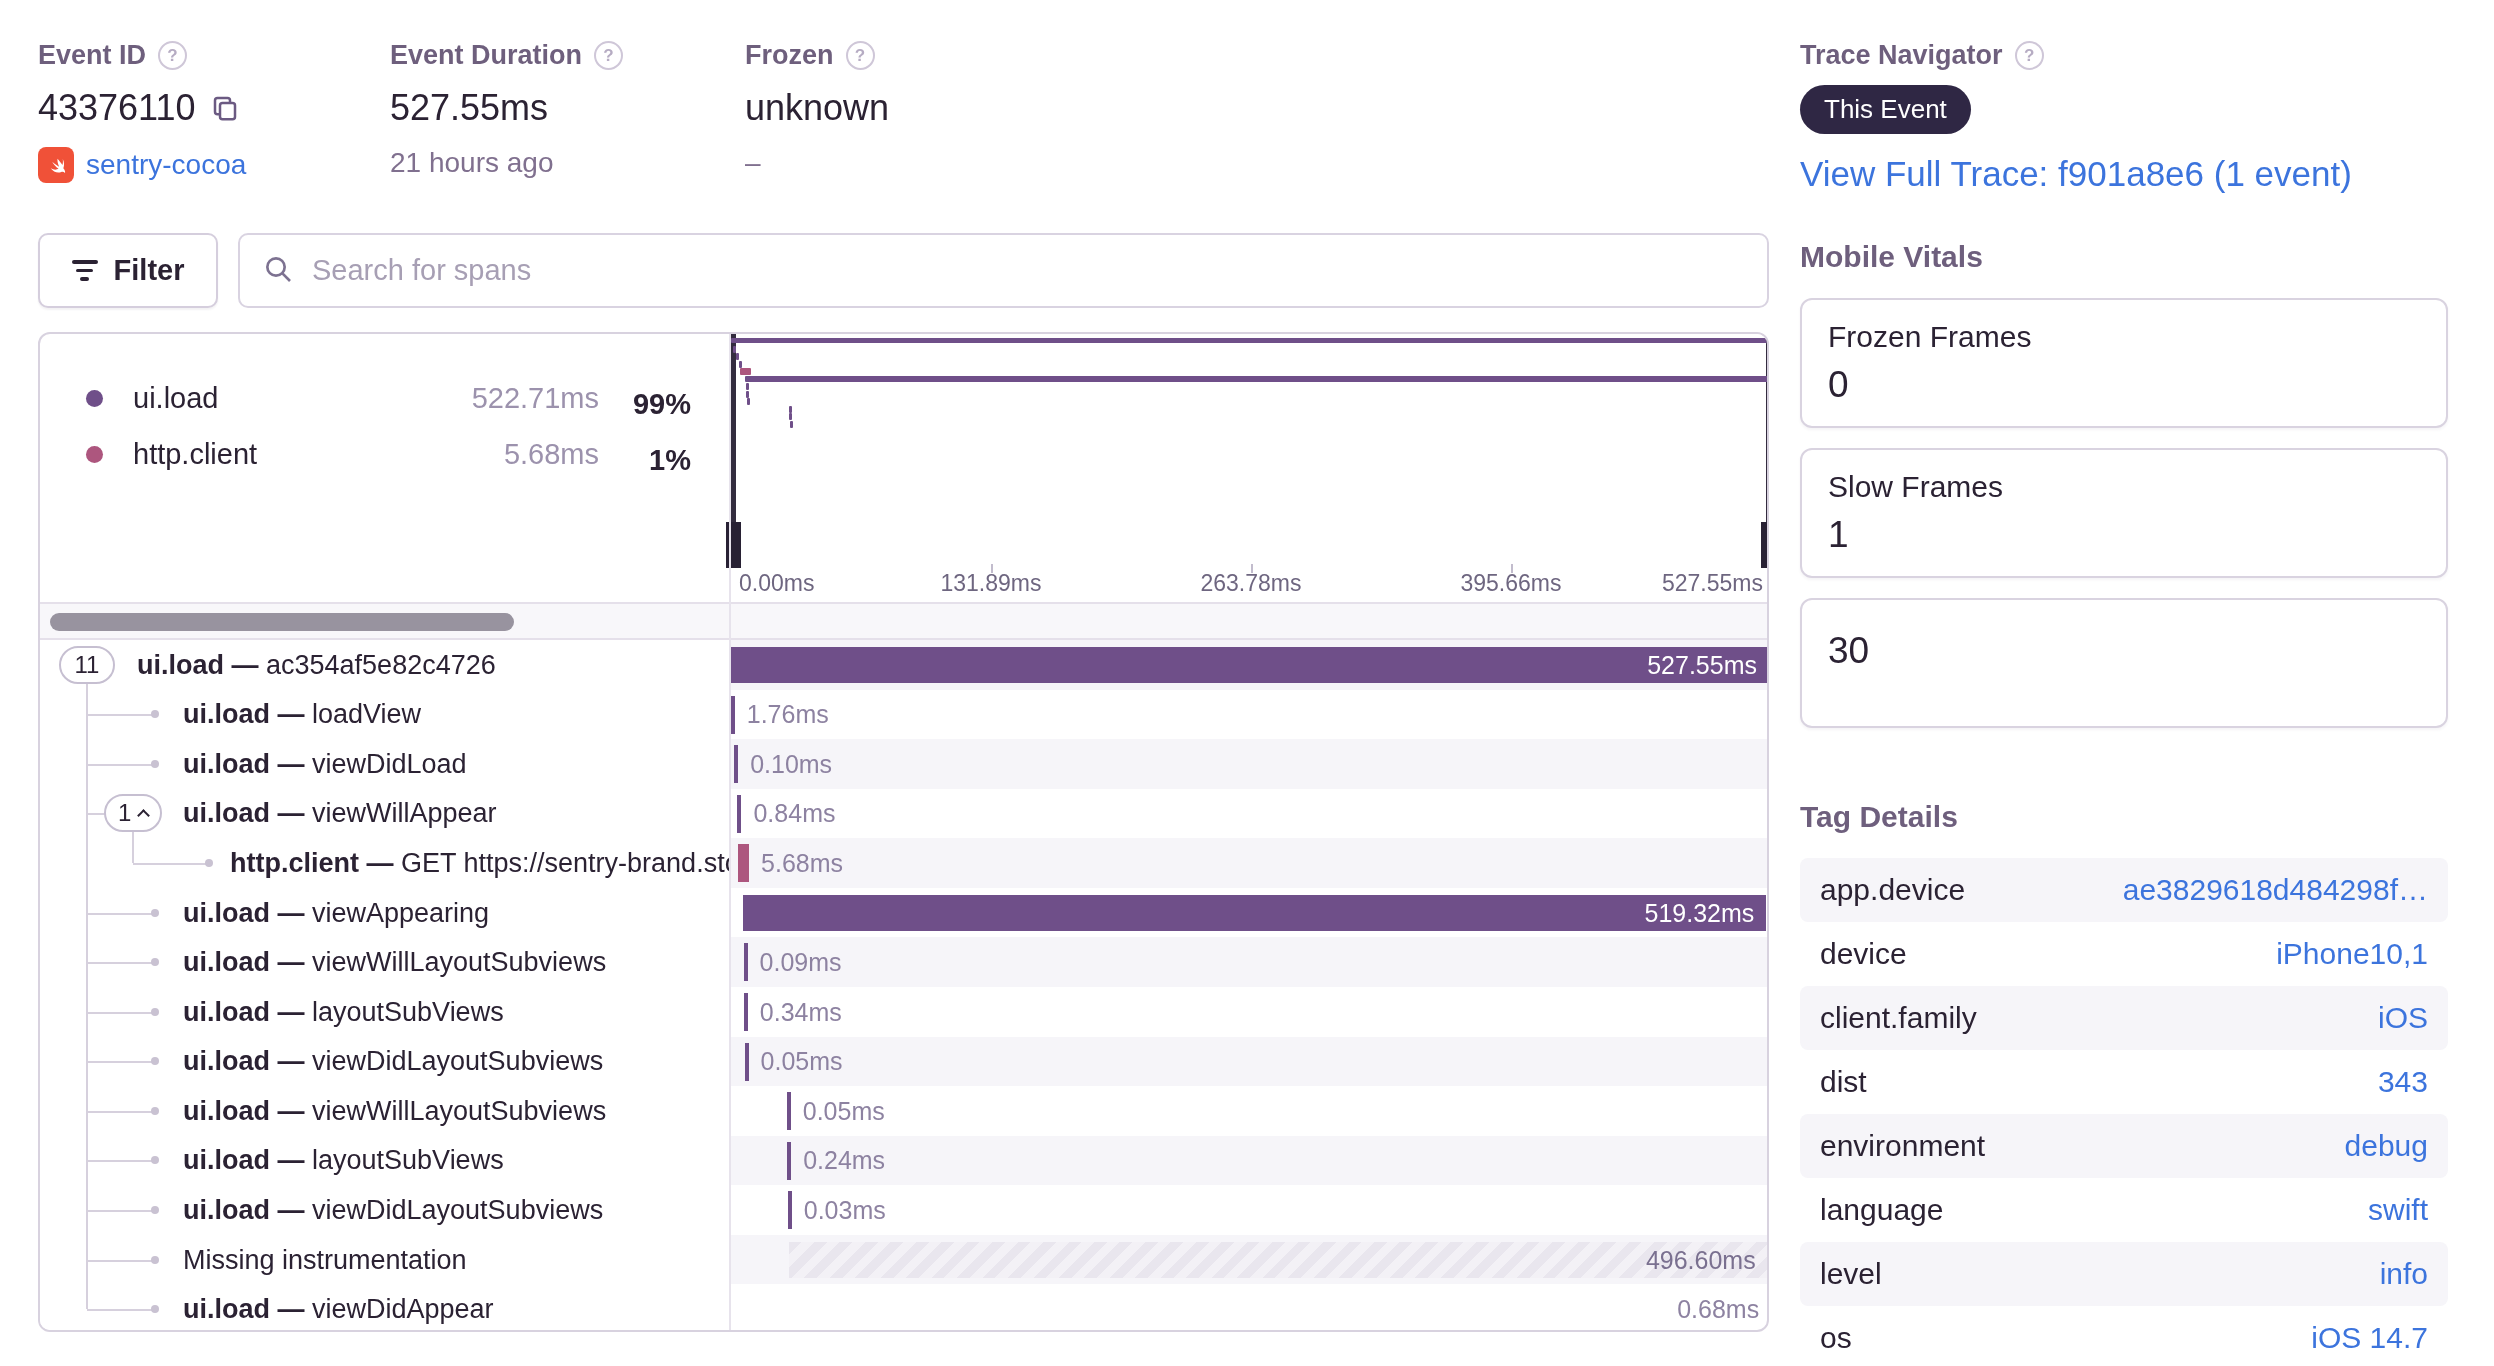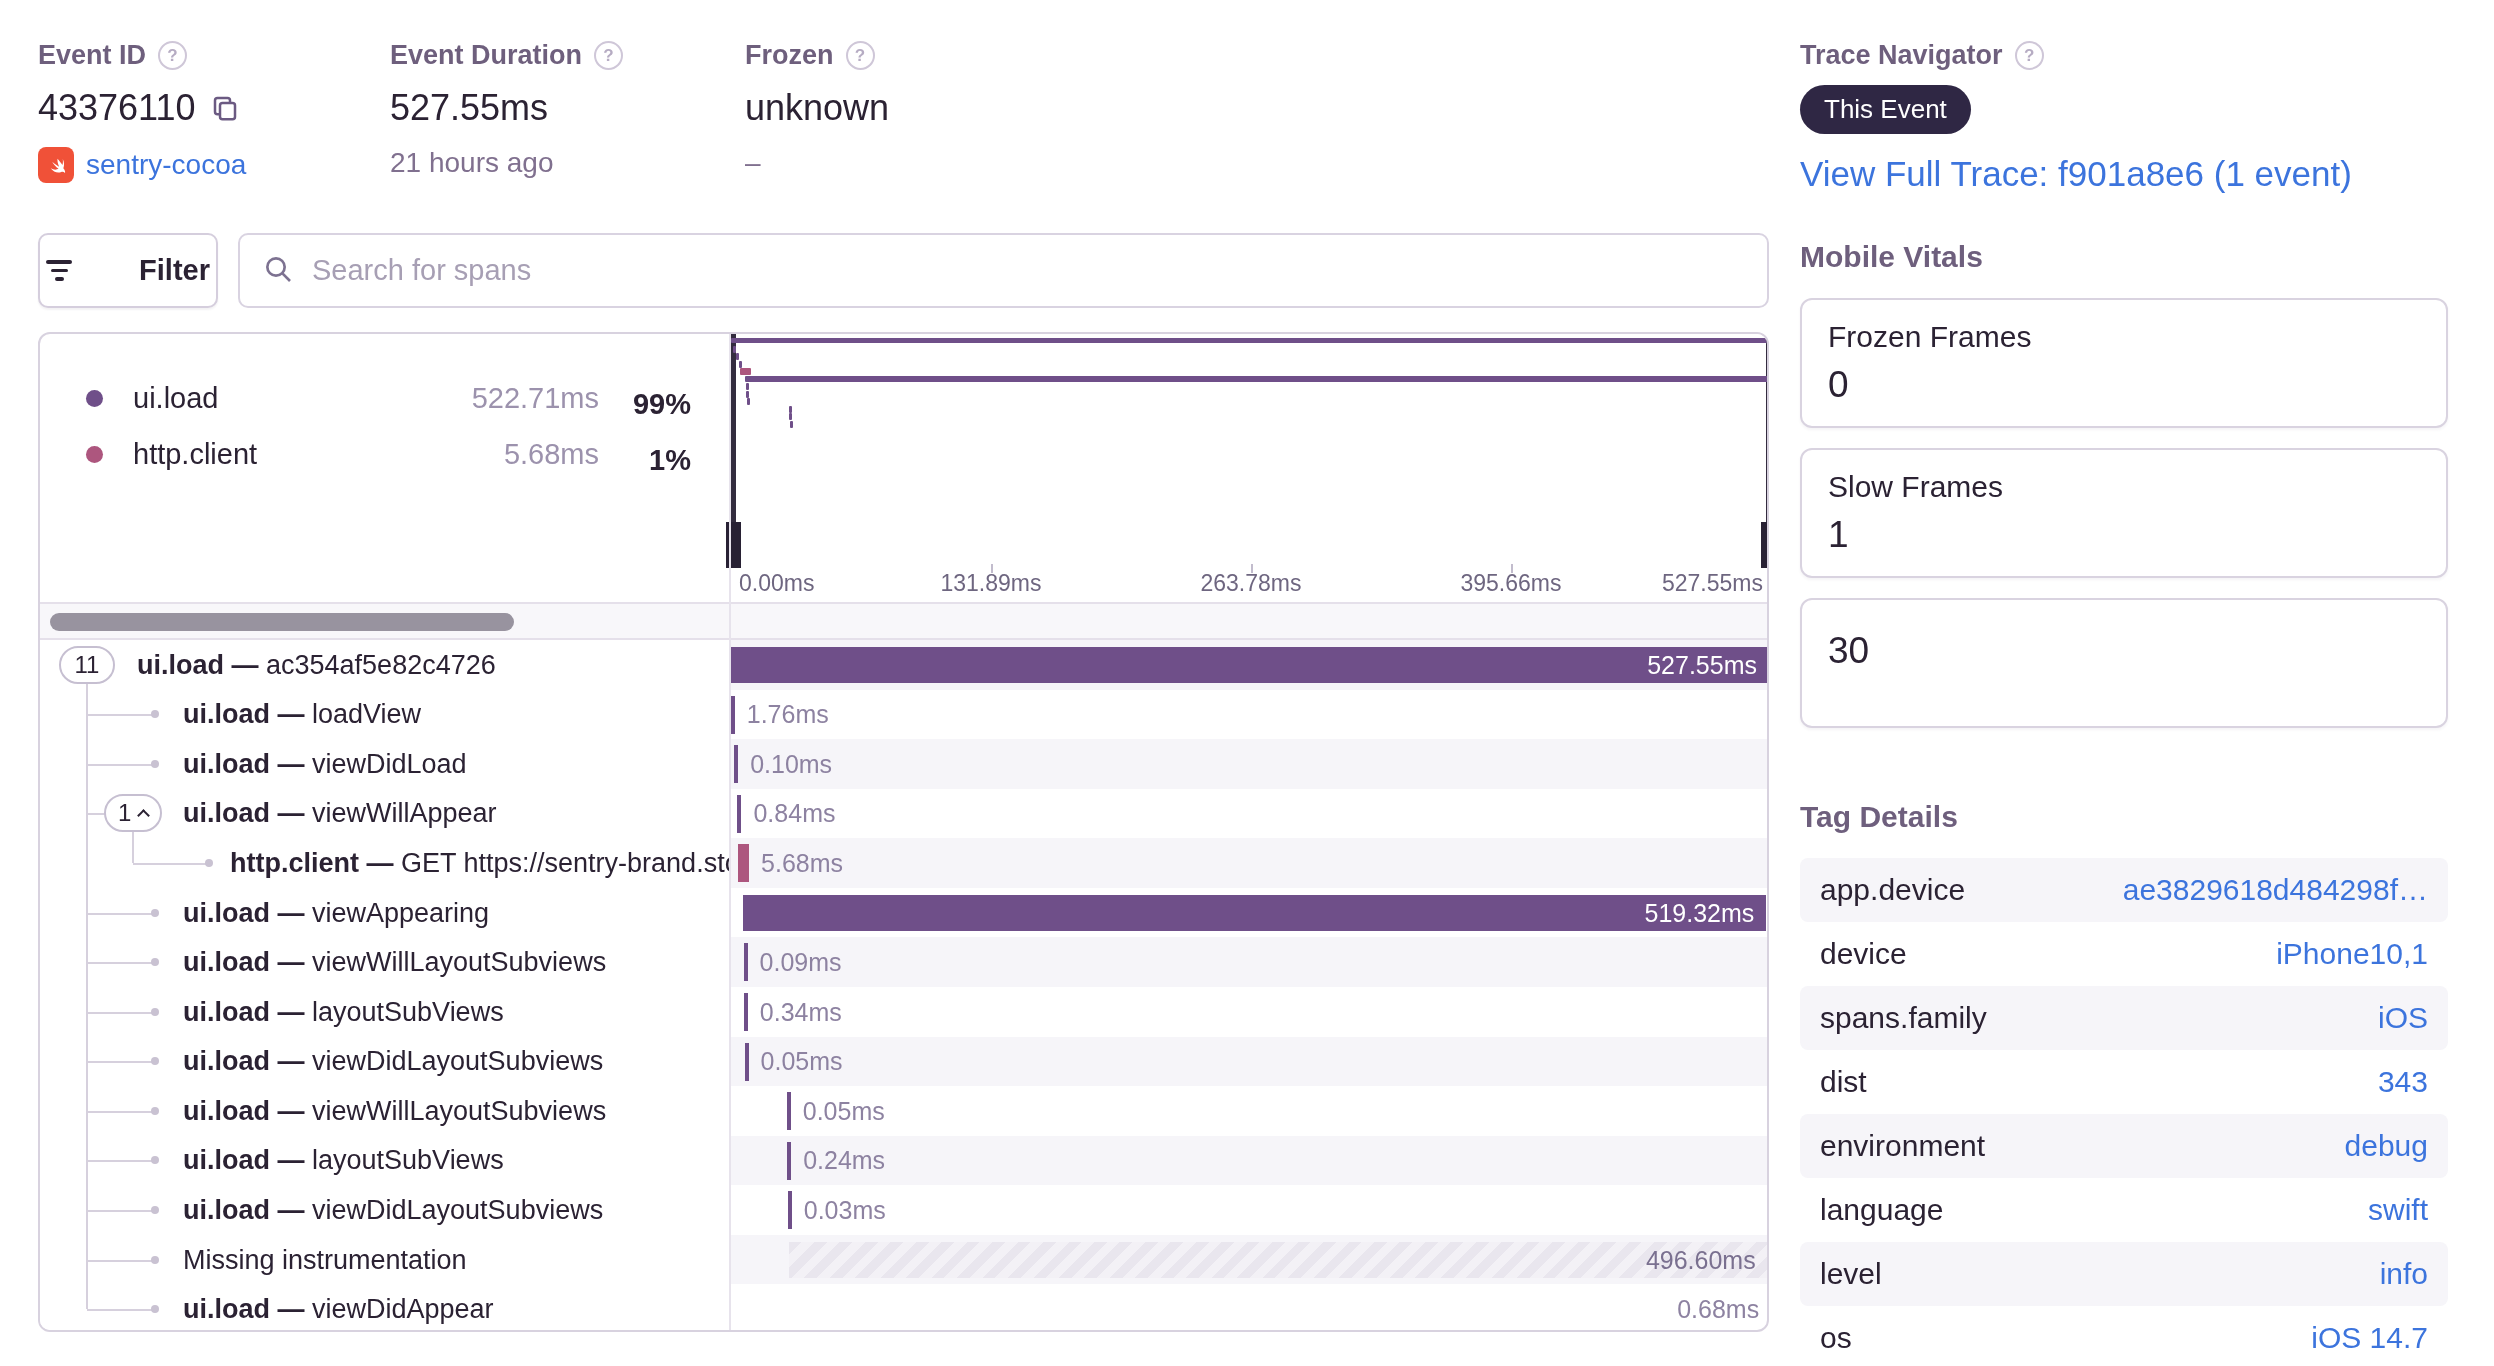--- a/index.html
+++ b/index.html
@@ -17,21 +17,21 @@
   .link{color:#3c74dd;text-decoration:none;cursor:pointer;}
   .copy-icon svg{display:block;}
   .swift-badge{width:36px;height:36px;border-radius:8px;background:#f05138;display:flex;align-items:center;justify-content:center;}
   .badge-pill{display:inline-flex;align-items:center;background:#2f2744;color:#fff;font-size:26px;
               border-radius:999px;padding:9px 24px;margin-top:14px;}
   .trace-link{margin-top:20px;font-size:35px;}
 
   
   .toolbar{position:absolute;left:38px;top:233px;width:1731px;display:flex;gap:20px;}
   .filter-btn{width:180px;height:75px;border:2px solid #d5cedd;border-radius:10px;background:#fff;
-              box-shadow:0 2px 2px rgba(50,40,70,.06);display:flex;align-items:center;justify-content:space-between;
+              box-shadow:0 2px 2px rgba(50,40,70,.06);display:flex;align-items:center;justify-content:center;
               gap:16px;font-size:29px;font-weight:700;color:#2b2233;cursor:pointer;}
   .filter-glyph{display:flex;flex-direction:column;gap:5px;align-items:center;}
   .filter-glyph i{display:block;height:3.5px;background:#2b2233;border-radius:2px;}
   .filter-glyph i:nth-child(1){width:26px;}.filter-glyph i:nth-child(2){width:17px;}.filter-glyph i:nth-child(3){width:9px;}
   .search-box{flex:1;height:75px;border:2px solid #d9d3e1;border-radius:10px;background:#fff;
               display:flex;align-items:center;padding:16px 22px;gap:16px;}
   .search-box input{border:none;outline:none;flex:1;font-size:29px;font-family:"Liberation Sans",sans-serif;color:#2b2233;}
   .search-box input::placeholder{color:#a79fb4;}
 
   
@@ -424,21 +424,21 @@
     <div id="tagrows">
         <div class="tag-row">
           <span class="tag-key">app.device</span>
                   <a class="tag-val">ae3829618d484298f…</a>
         </div>
         <div class="tag-row">
           <span class="tag-key">device</span>
                   <a class="tag-val">iPhone10,1</a>
         </div>
         <div class="tag-row">
-          <span class="tag-key">spans.family</span>
+          <span class="tag-key">client.family</span>
                   <a class="tag-val">iOS</a>
         </div>
         <div class="tag-row">
           <span class="tag-key">dist</span>
                   <a class="tag-val">343</a>
         </div>
         <div class="tag-row">
           <span class="tag-key">environment</span>
                   <a class="tag-val">debug</a>
         </div>

